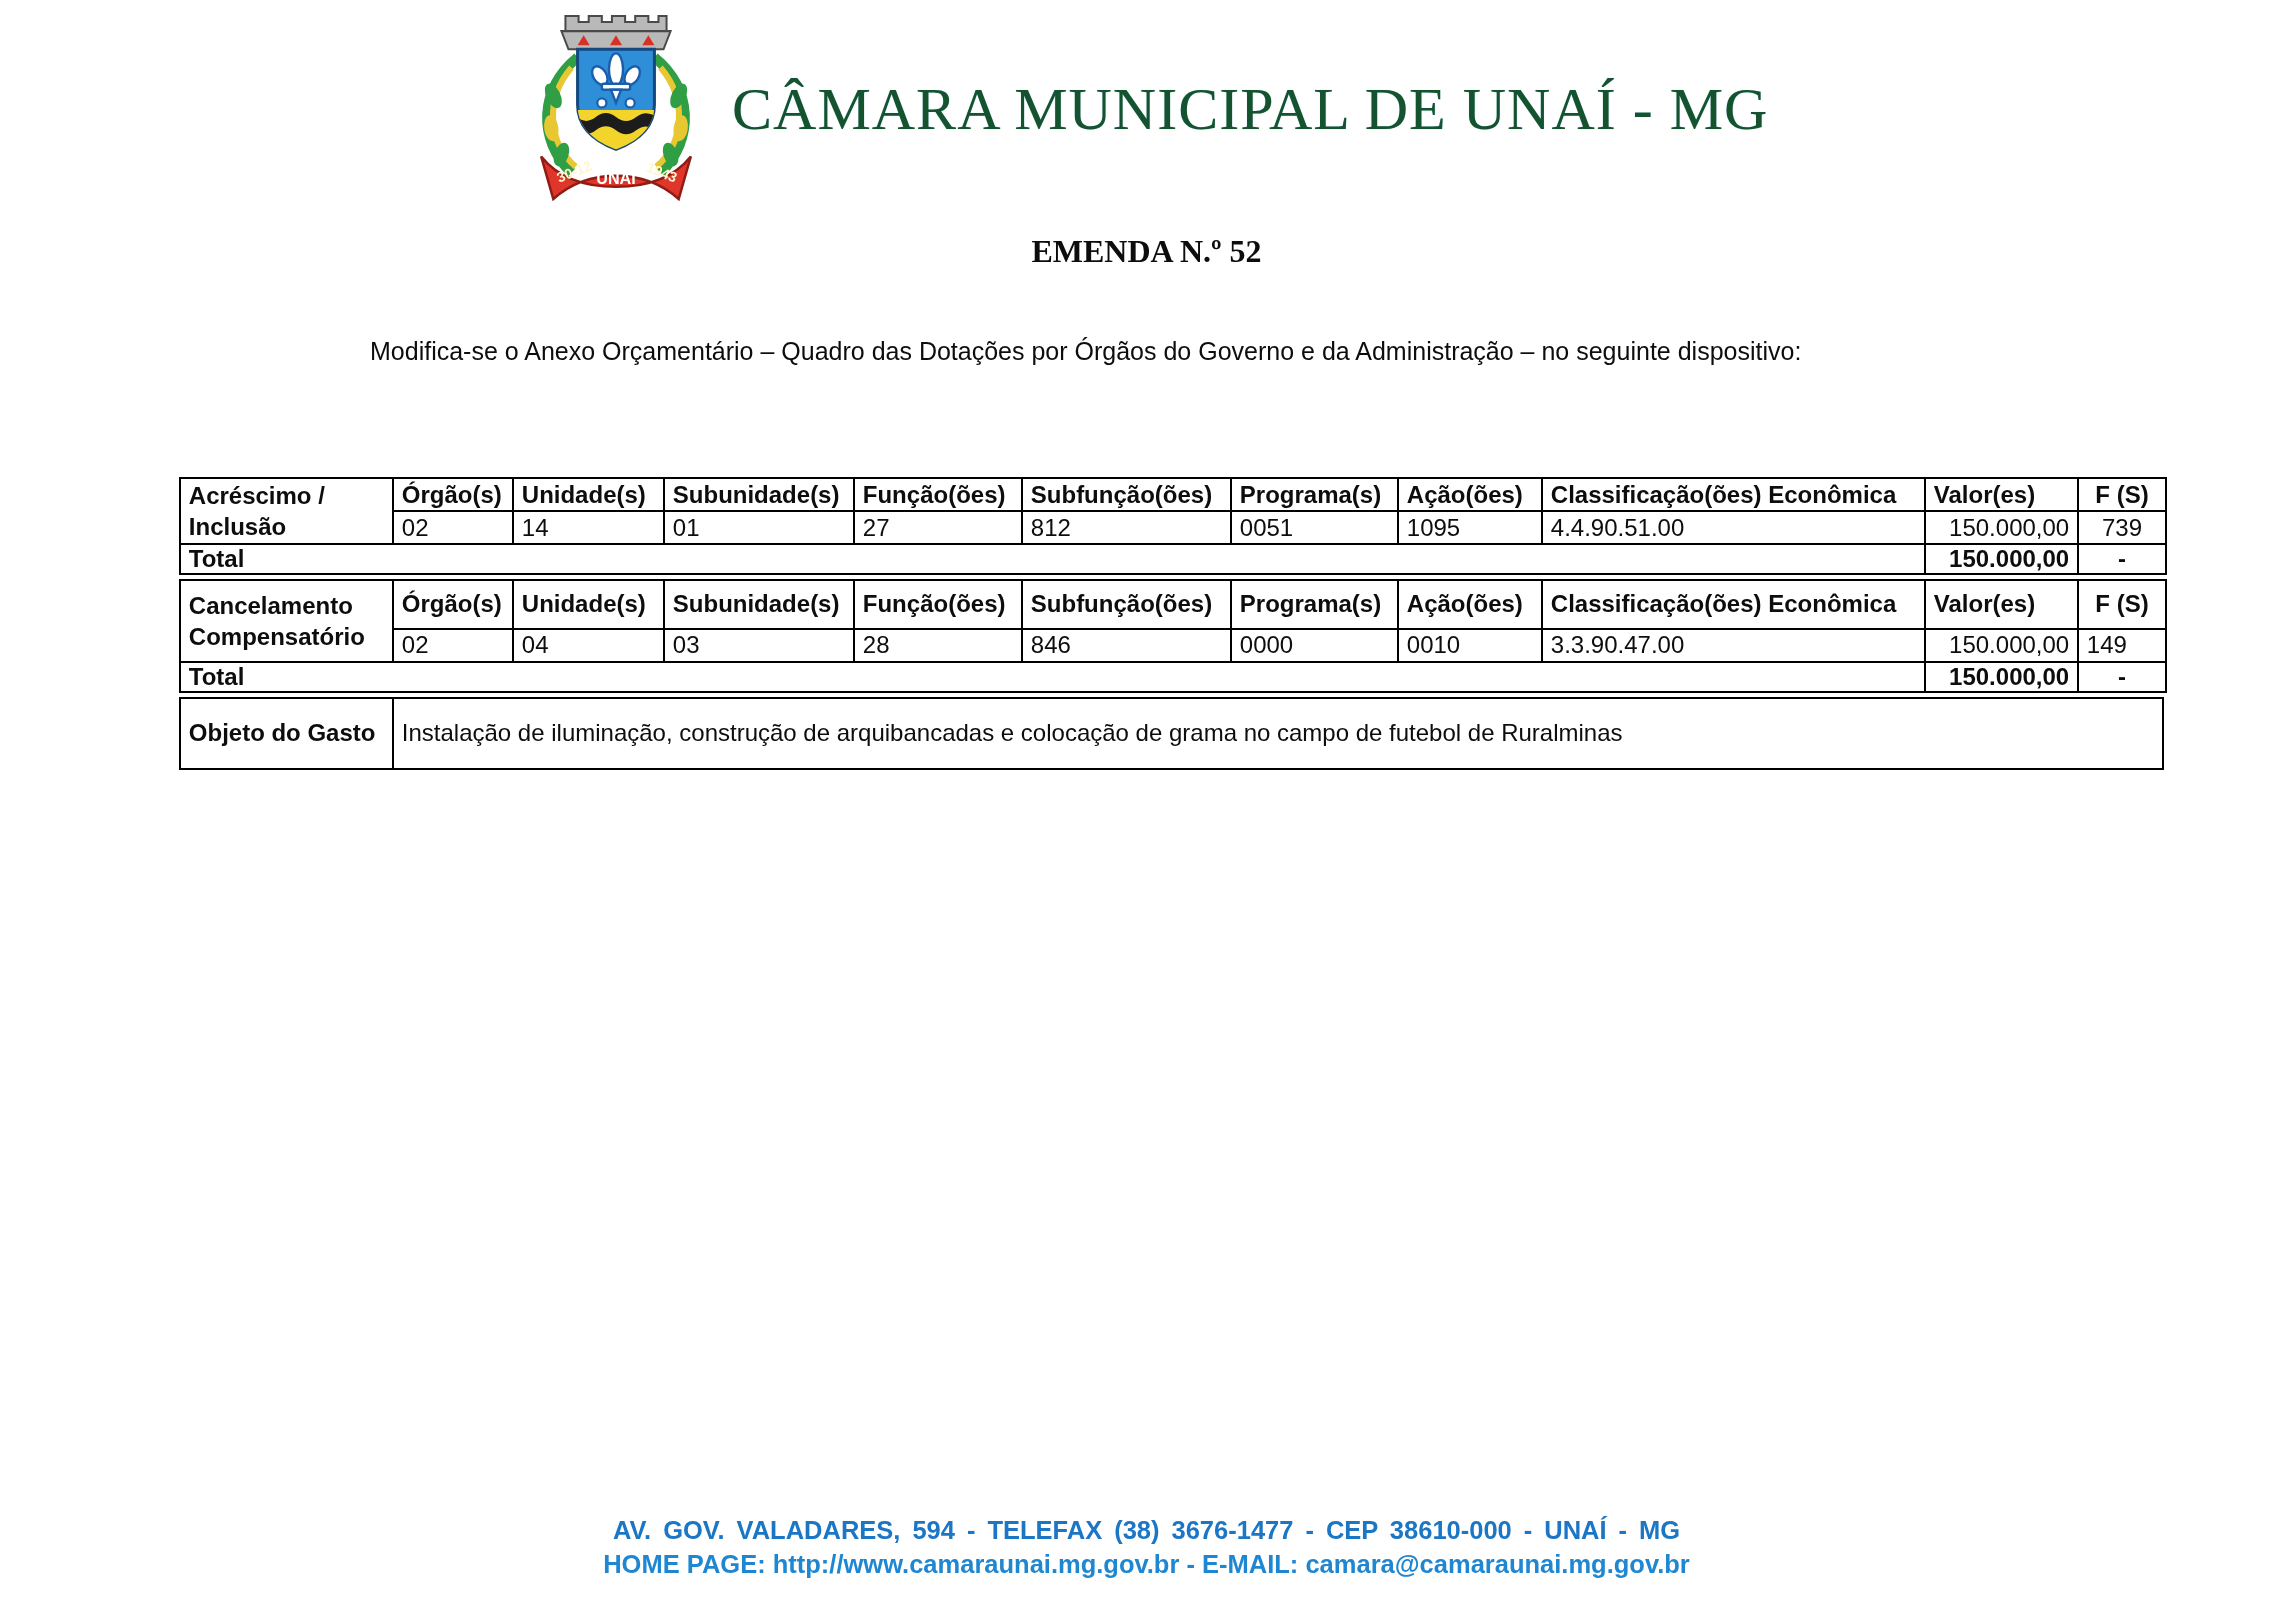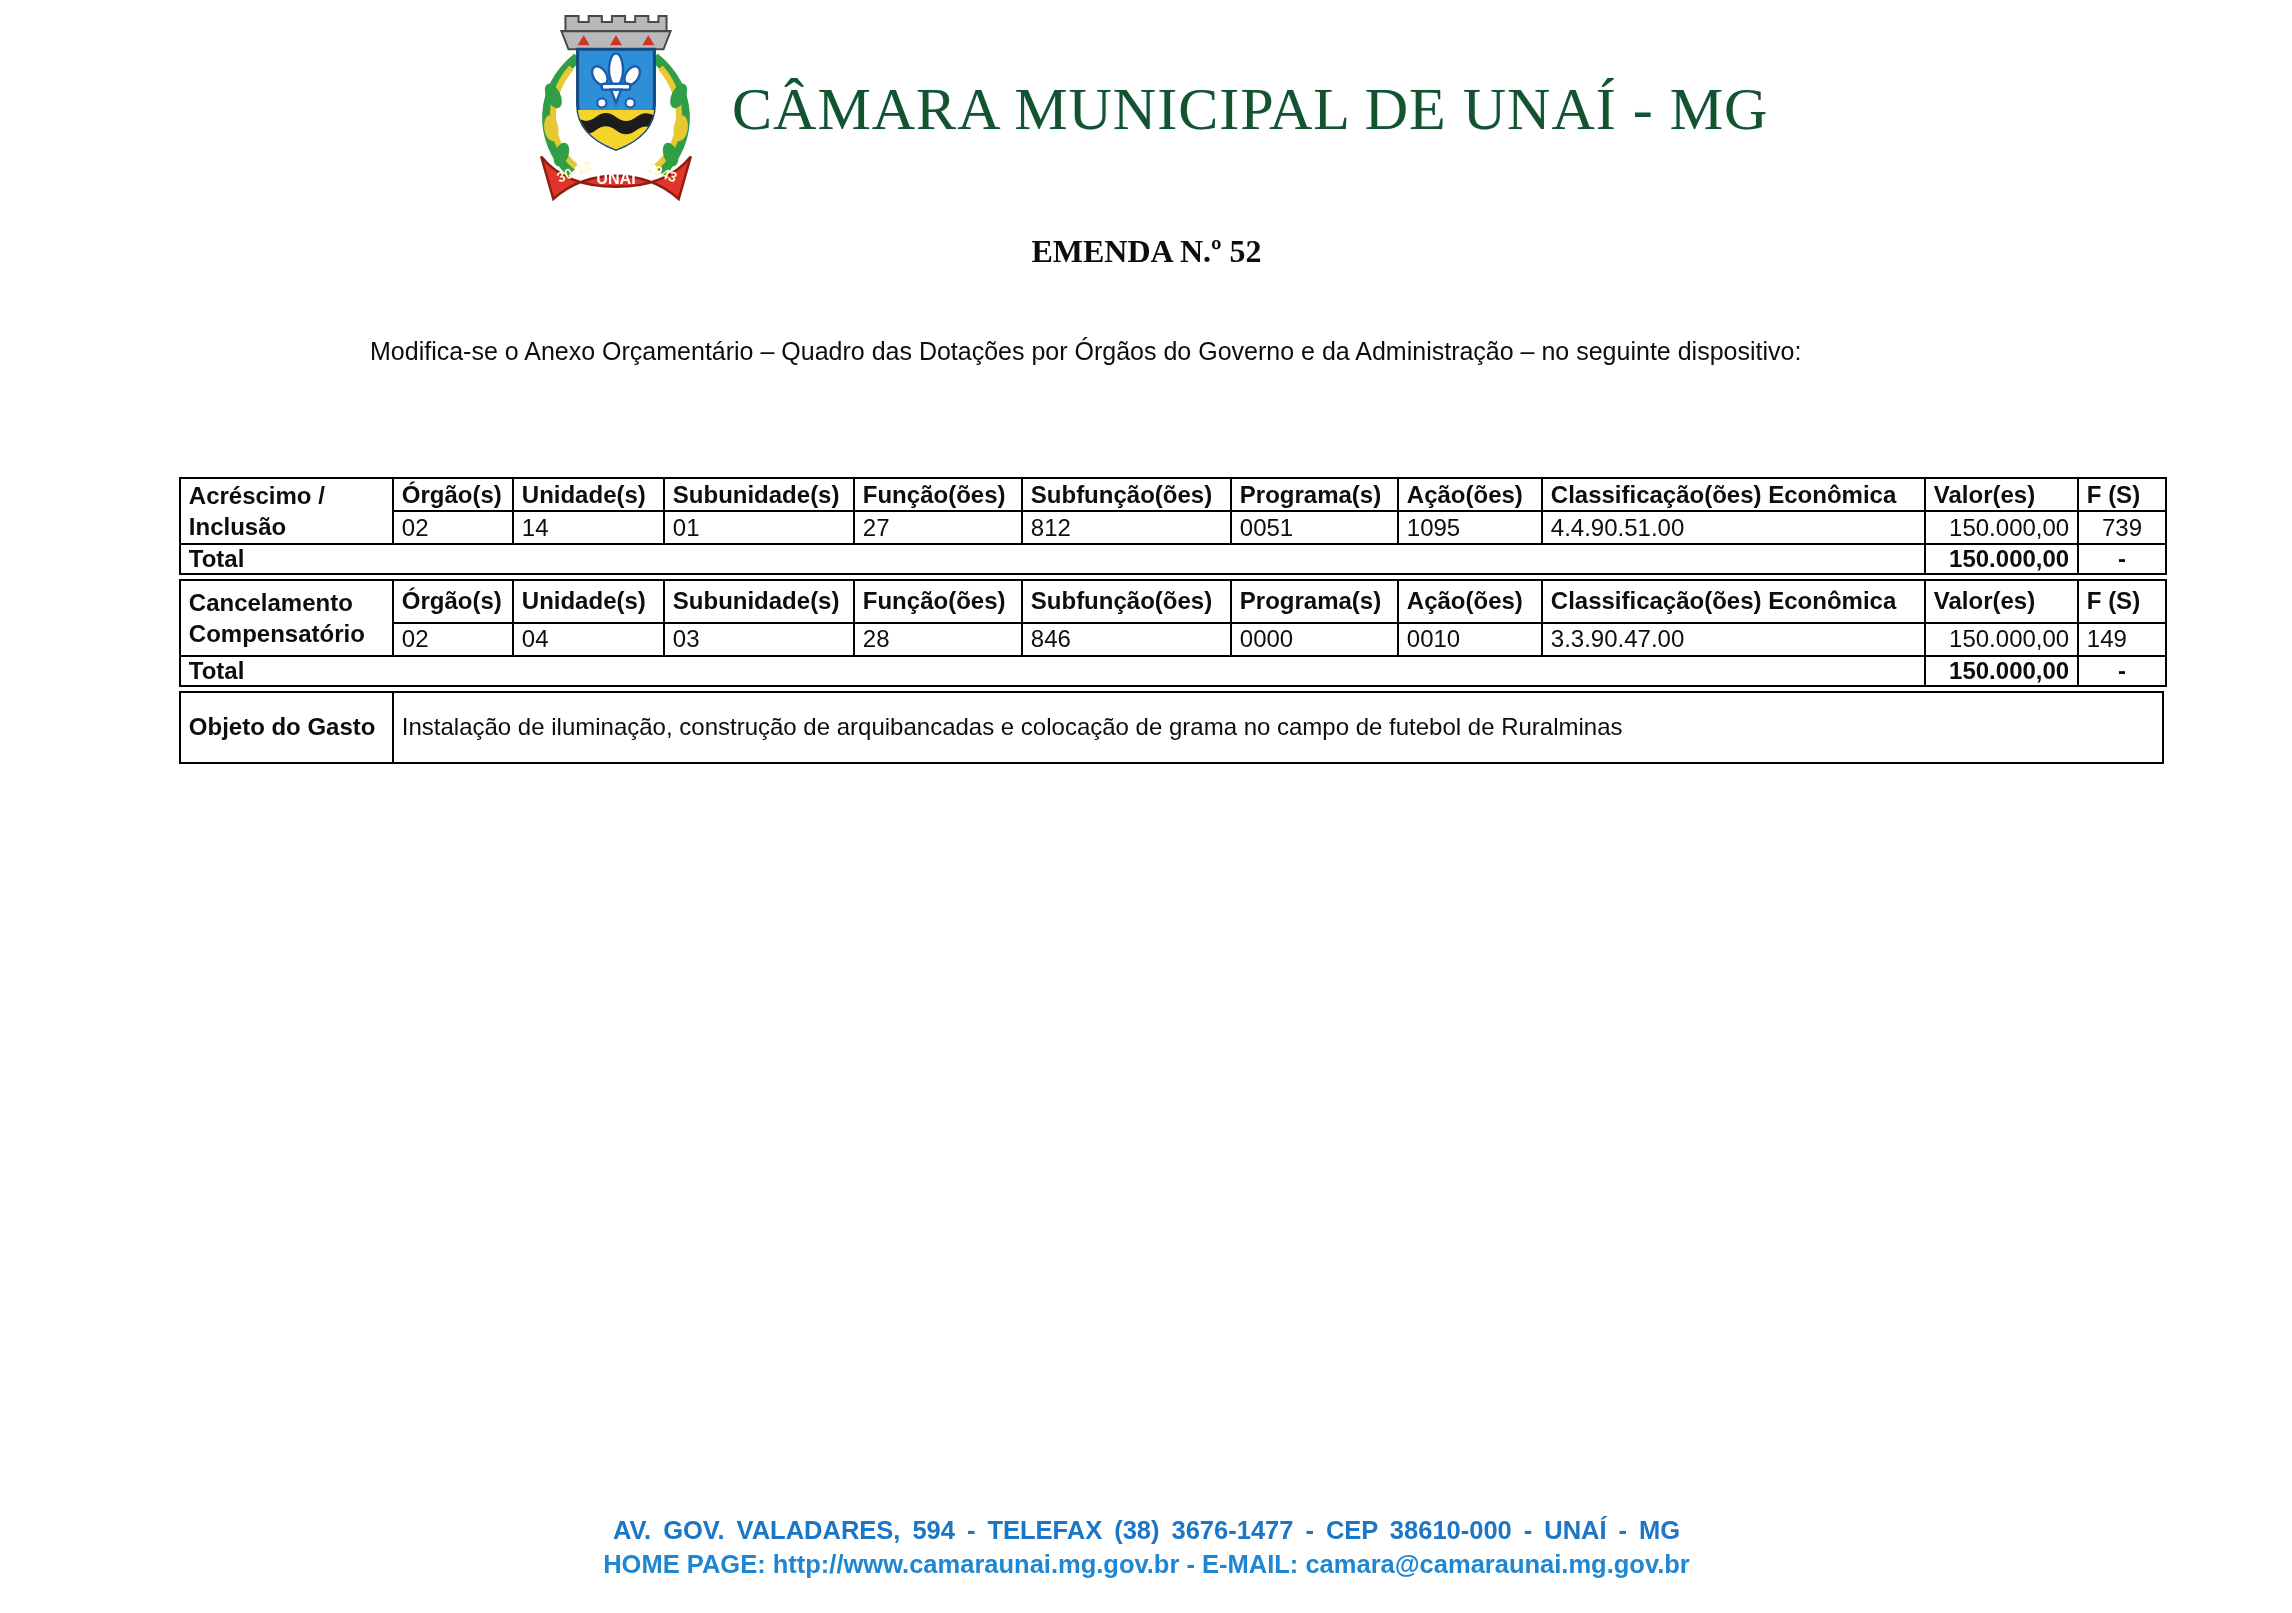--- a/index.html
+++ b/index.html
@@ -74,27 +74,27 @@
   col.c-subunidade { width: 190px; }
   col.c-funcao { width: 168px; }
   col.c-subfuncao { width: 209px; }
   col.c-programa { width: 167px; }
   col.c-acao { width: 144px; }
   col.c-classif { width: 383px; }
   col.c-valor { width: 153px; }
   col.c-fs { width: 88px; }
 
   tr.h32 { height: 33px; }
-  tr.h46 { height: 43px; }
+  tr.h46 { height: 49px; }
   tr.h38 { height: 27px; }
   tr.h66 { height: 71px; }
 
   .cell-label { font-weight: bold; vertical-align: top; padding-top: 3.9px; line-height: 1.3; }
   .cell-th { font-weight: bold; }
-  .th-center { text-align: left; padding: 0 2px; }
+  .th-center { text-align: center; padding: 0 2px; }
   .cell-val-right { text-align: right; padding-right: 5.9px; }
   .cell-fs-top { text-align: center; vertical-align: top; padding-top: 2px; }
   .cell-total-label { font-weight: bold; }
   .cell-total-val { font-weight: bold; text-align: right; padding-right: 5.9px; }
   .cell-total-fs { font-weight: bold; text-align: center; }
   .cell-objeto-label { font-weight: bold; }
 
   
   .footer {
     position: absolute;

